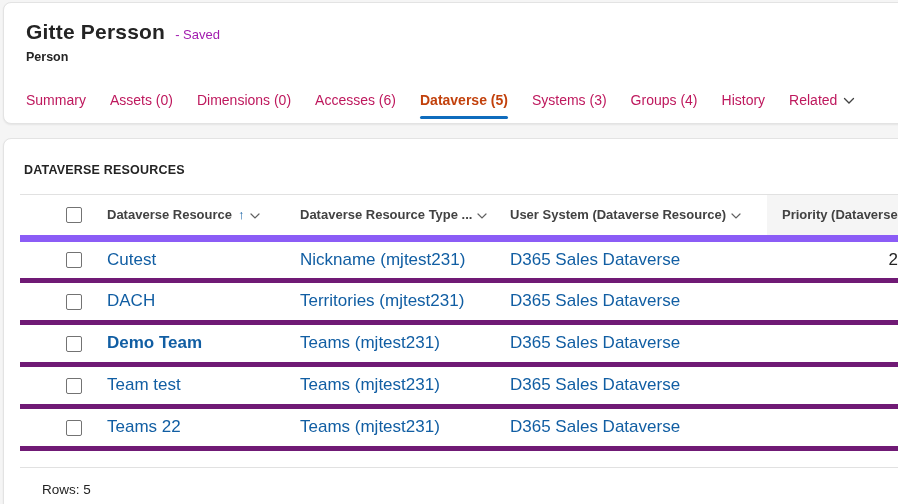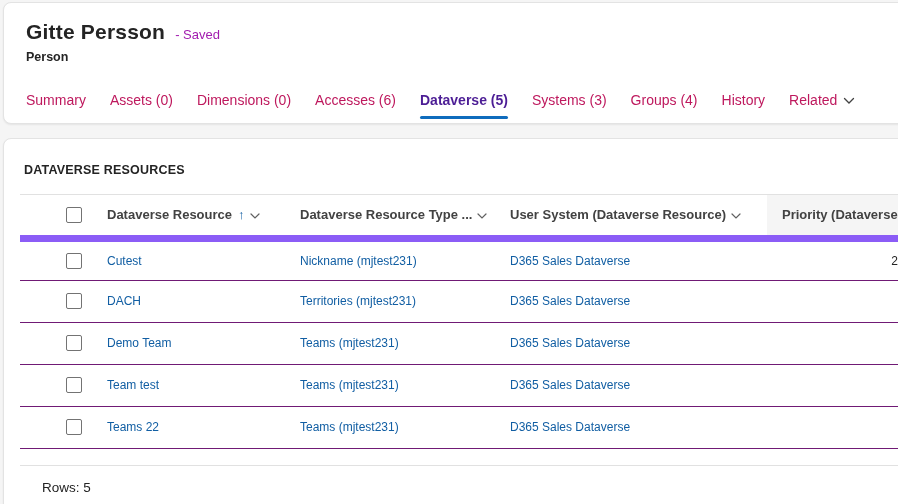--- a/index.html
+++ b/index.html
@@ -42,21 +42,21 @@
     position: relative;
     height: 100%;
     display: flex;
     align-items: center;
     gap: 6px;
     font-size: 14px;
     color: #be185d;
     cursor: pointer;
     white-space: nowrap;
   }
-  .tab.active { font-weight: 700; color: #4c1d95; }
+  .tab.active { font-weight: 700; color: #c2410c; }
   .tab.active::after {
     content: "";
     position: absolute;
     left: 0; right: 0; bottom: 4px;
     height: 3px;
     border-radius: 3px;
     background: #0F6CBD;
   }
   .chev { display: inline-block; }
 
@@ -93,22 +93,22 @@
     font-weight: 700;
     color: #424242;
     border-bottom: 7px solid #8b5cf6;
     white-space: nowrap;
     overflow: hidden;
     vertical-align: middle;
     cursor: pointer;
   }
   tbody td {
     height: 42px;
-    border-bottom: 1px solid #701a75;
-    font-size: 12px;
+    border-bottom: 5px solid #701a75;
+    font-size: 17px;
     vertical-align: middle;
     white-space: nowrap;
     overflow: hidden;
   }
   th.col-pad, td.col-pad { padding-left: 13px; }
   th.col-resource-h { padding-left: 14px; }
   th.col-check, td.col-check { padding-left: 46px; }
   th.col-priority {
     background: #f5f5f5;
     padding-left: 15px;
@@ -228,21 +228,21 @@
         </tr>
         <tr>
           <td class="col-check"><span class="checkbox"></span></td>
           <td class="col-pad" style="padding-left:14px;"><a class="grid-link">DACH</a></td>
           <td class="col-pad"><a class="grid-link">Territories (mjtest231)</a></td>
           <td class="col-pad"><a class="grid-link">D365 Sales Dataverse</a></td>
           <td class="col-priority"></td>
         </tr>
         <tr>
           <td class="col-check"><span class="checkbox"></span></td>
-          <td class="col-pad" style="padding-left:14px;"><a class="grid-link">Demo Team</a></td>
+          <td class="col-pad" style="padding-left:14px;font-weight:bold;"><a class="grid-link">Demo Team</a></td>
           <td class="col-pad"><a class="grid-link">Teams (mjtest231)</a></td>
           <td class="col-pad"><a class="grid-link">D365 Sales Dataverse</a></td>
           <td class="col-priority"></td>
         </tr>
         <tr>
           <td class="col-check"><span class="checkbox"></span></td>
           <td class="col-pad" style="padding-left:14px;"><a class="grid-link">Team test</a></td>
           <td class="col-pad"><a class="grid-link">Teams (mjtest231)</a></td>
           <td class="col-pad"><a class="grid-link">D365 Sales Dataverse</a></td>
           <td class="col-priority"></td>

